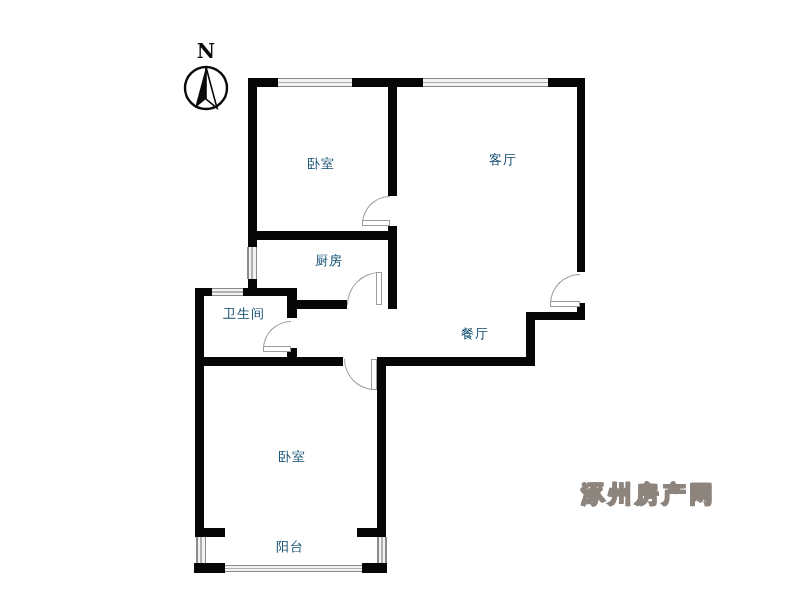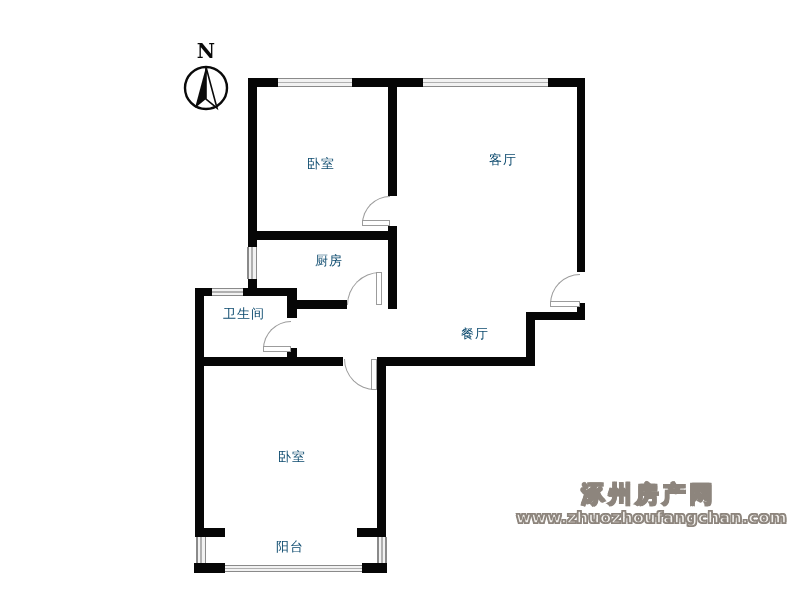--- a/index.html
+++ b/index.html
@@ -103,16 +103,15 @@
   <span class="room-label" style="left:321px;top:164px;">卧室</span>
   <span class="room-label" style="left:503px;top:160px;">客厅</span>
   <span class="room-label" style="left:329px;top:261px;">厨房</span>
   <span class="room-label" style="left:244px;top:314px;">卫生间</span>
   <span class="room-label" style="left:475px;top:334px;">餐厅</span>
   <span class="room-label" style="left:292px;top:457px;">卧室</span>
   <span class="room-label" style="left:290px;top:547px;">阳台</span>
 
   <div class="watermark">
     <div class="wm-name">涿州房产网</div>
-    <div class="wm-url">www.zhuozhoufangchan.com</div>
   </div>
 
 </div>
 
 </body></html>

